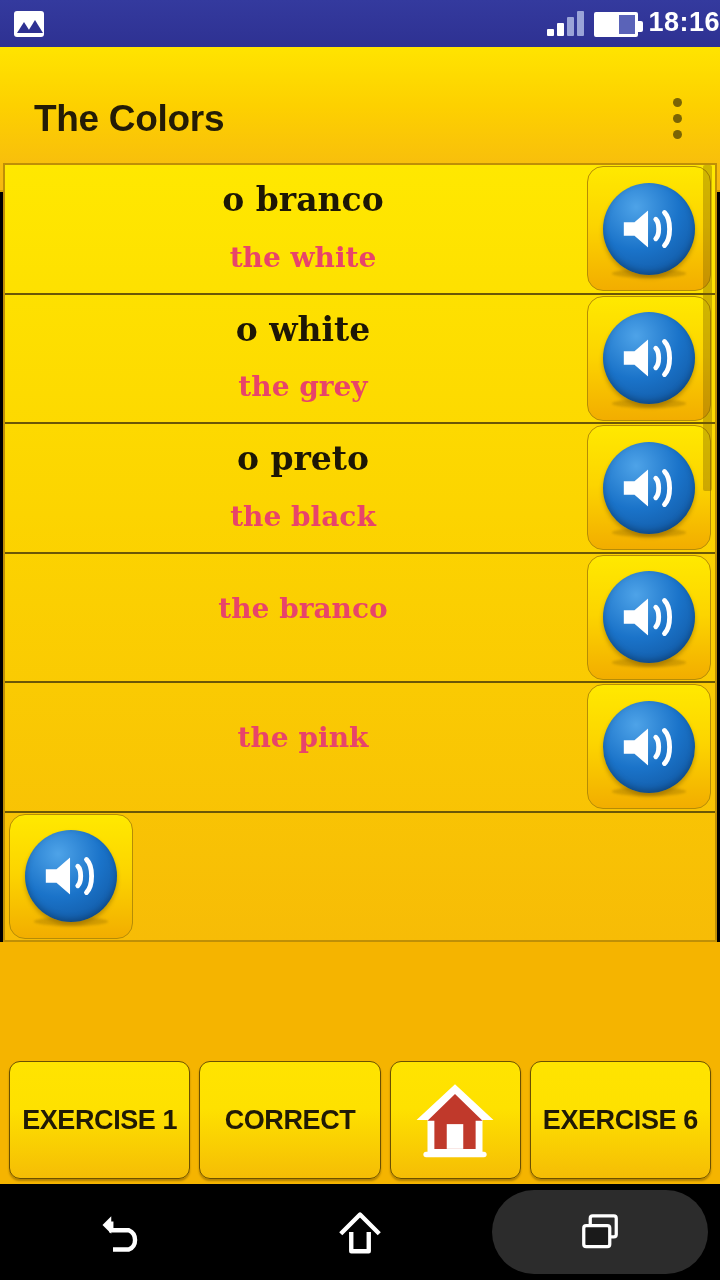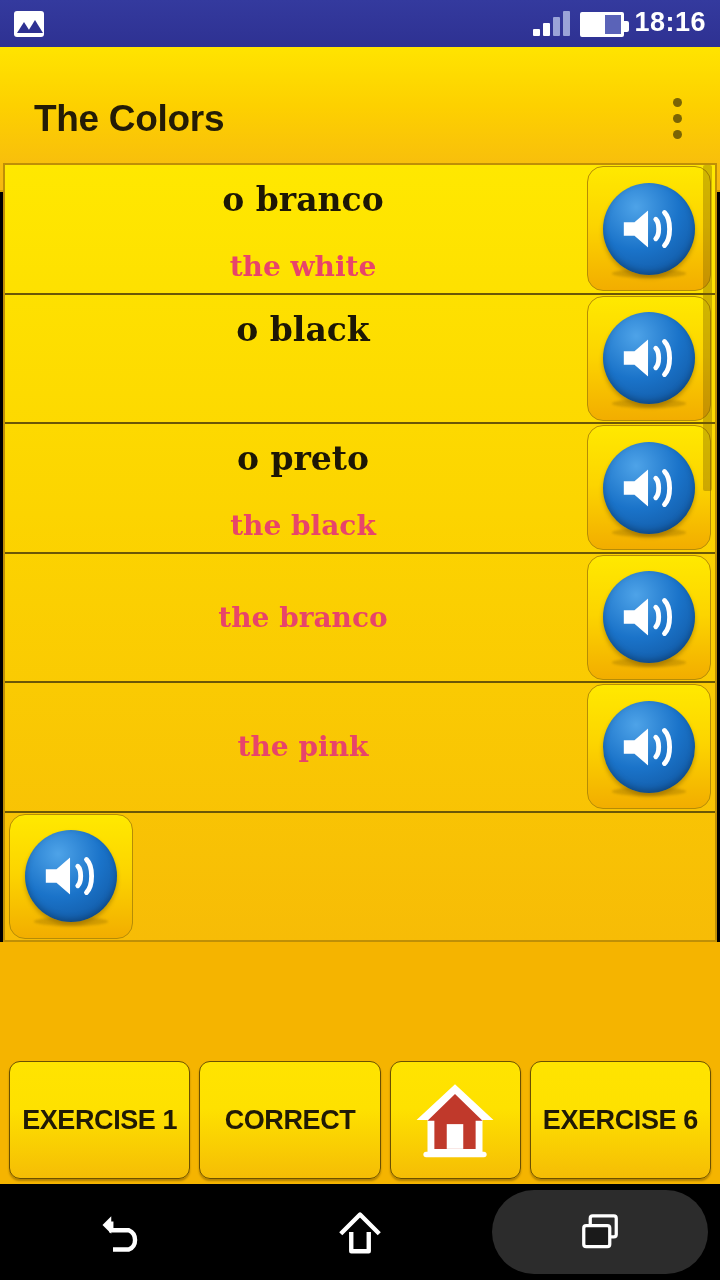--- a/index.html
+++ b/index.html
@@ -29,21 +29,21 @@
     border-left:7px solid transparent; border-right:7px solid transparent;
     border-bottom:11px solid #2e3192;
   }
   .gallery-icon:after{
     content:""; position:absolute; left:13px; bottom:4px;
     width:0; height:0;
     border-left:8px solid transparent; border-right:8px solid transparent;
     border-bottom:13px solid #2e3192;
   }
   .sb-right{
-    margin-left:auto; display:flex; align-items:flex-end; padding-right:14px; gap:10px;
+    margin-left:auto; display:flex; align-items:flex-end; gap:10px;
   }
   .signal{ display:flex; align-items:flex-end; gap:3px; height:28px; padding-bottom:3px; }
   .signal i{ display:block; width:7px; background:#fff; border-radius:1px; }
   .signal i:nth-child(1){ height:7px; }
   .signal i:nth-child(2){ height:13px; }
   .signal i:nth-child(3){ height:19px; background:#9aa3d8; }
   .signal i:nth-child(4){ height:25px; background:#9aa3d8; }
   .battery{
     position:relative; width:44px; height:25px; border:3px solid #fff;
     border-radius:2px; margin-bottom:2px; background:#5a63b8;
@@ -87,21 +87,21 @@
   }
   .row:last-child{ border-bottom:none; }
   .row .texts{ flex:1; padding:16px 0 0 18px; display:flex; flex-direction:column; }
   .term{
     font-family:"DejaVu Serif", "Liberation Serif", serif;
     font-weight:bold; font-size:33px; color:#1d1705; line-height:1.15;
   }
   .trans{
     font-family:"DejaVu Serif", "Liberation Serif", serif;
     font-weight:bold; font-size:28px; color:#e8446a; line-height:1.15;
-    margin-top:32px;
+    margin-top:23px;
   }
   .spk-cell{ width:132px; display:flex; align-items:center; justify-content:center; }
   .spk-btn{
     width:124px; height:125px; border-radius:16px;
     background:linear-gradient(180deg,#ffe900 0%,#fcd400 48%,#f2ad00 100%);
     border:1px solid #b58c06;
     display:flex; align-items:center; justify-content:center;
     position:relative;
   }
   .spk-btn:after{
@@ -208,21 +208,22 @@
                 <path fill="none" stroke="#ffffff" stroke-width="5" stroke-linecap="round" d="M39 22c4 4 4 16 0 20"></path>
                 <path fill="none" stroke="#ffffff" stroke-width="5" stroke-linecap="round" d="M48 15c7 7 7 27 0 34"></path>
               </svg>
           </div>
         </div>
       </div>
     </div>
 
     <div class="row">
       <div class="texts">
-        <div class="term">o black</div>
+        <div class="term">o white</div>
+        <div class="trans">the grey</div>
       </div>
       <div class="spk-cell">
         <div class="spk-btn">
           <div class="spk-circle">
             <svg viewBox="0 0 64 64">
                 <path fill="#ffffff" d="M6 25h11L31 13v38L17 39H6z"></path>
                 <path fill="none" stroke="#ffffff" stroke-width="5" stroke-linecap="round" d="M39 22c4 4 4 16 0 20"></path>
                 <path fill="none" stroke="#ffffff" stroke-width="5" stroke-linecap="round" d="M48 15c7 7 7 27 0 34"></path>
               </svg>
           </div>

